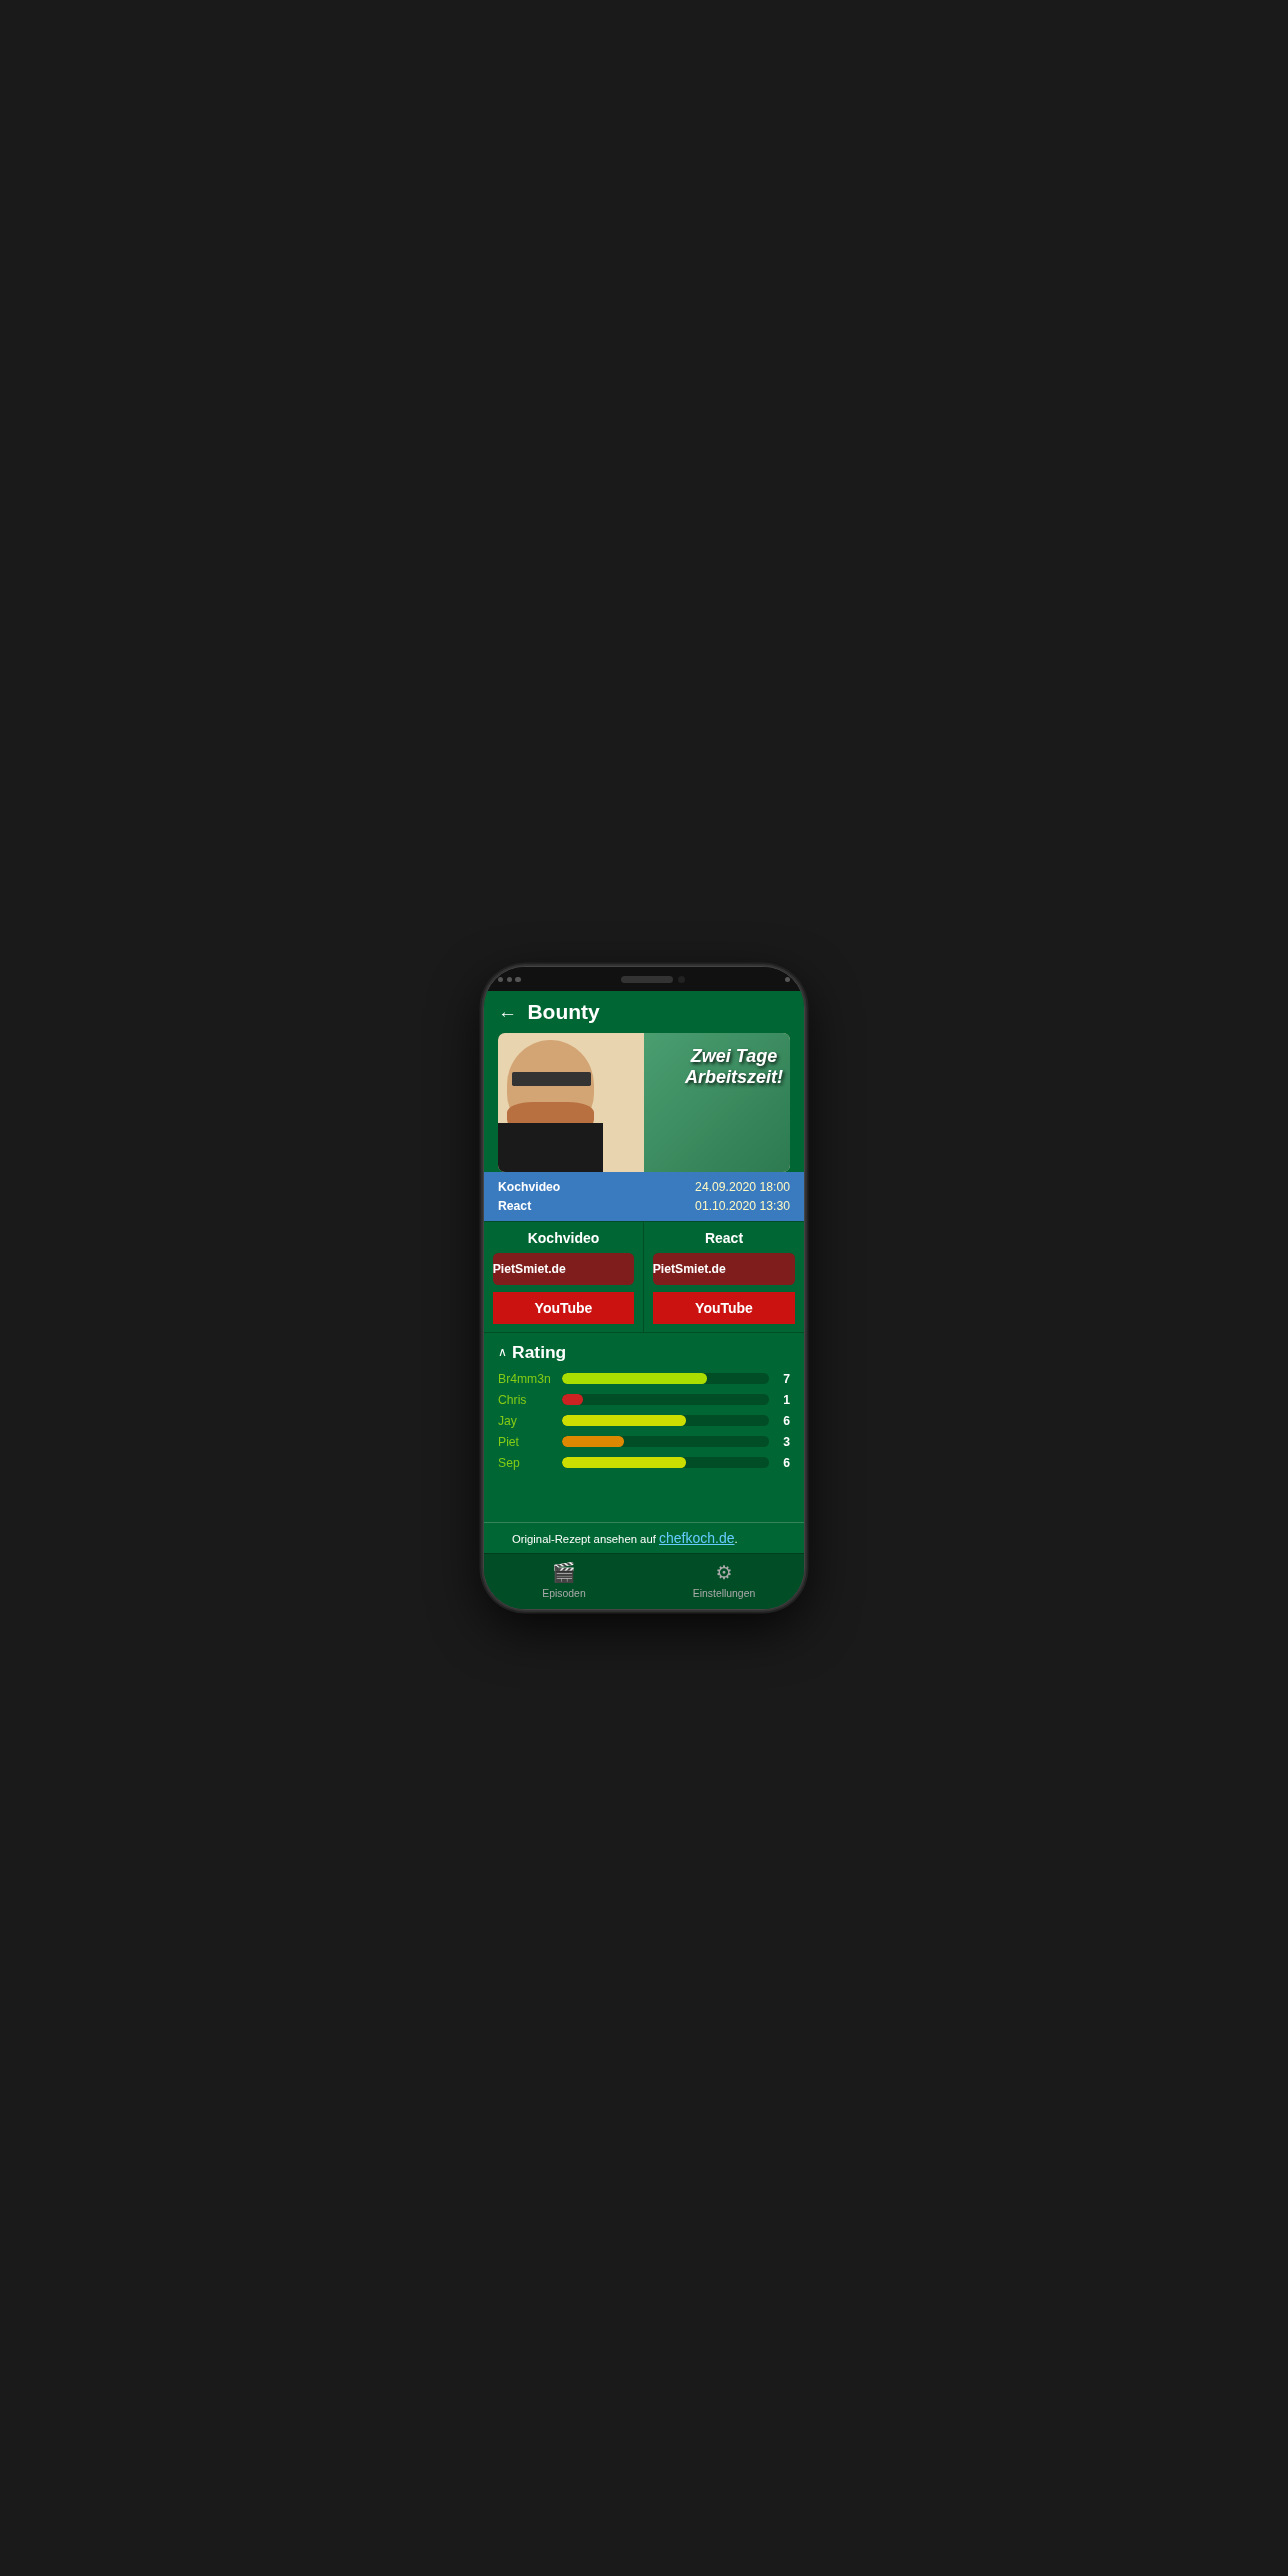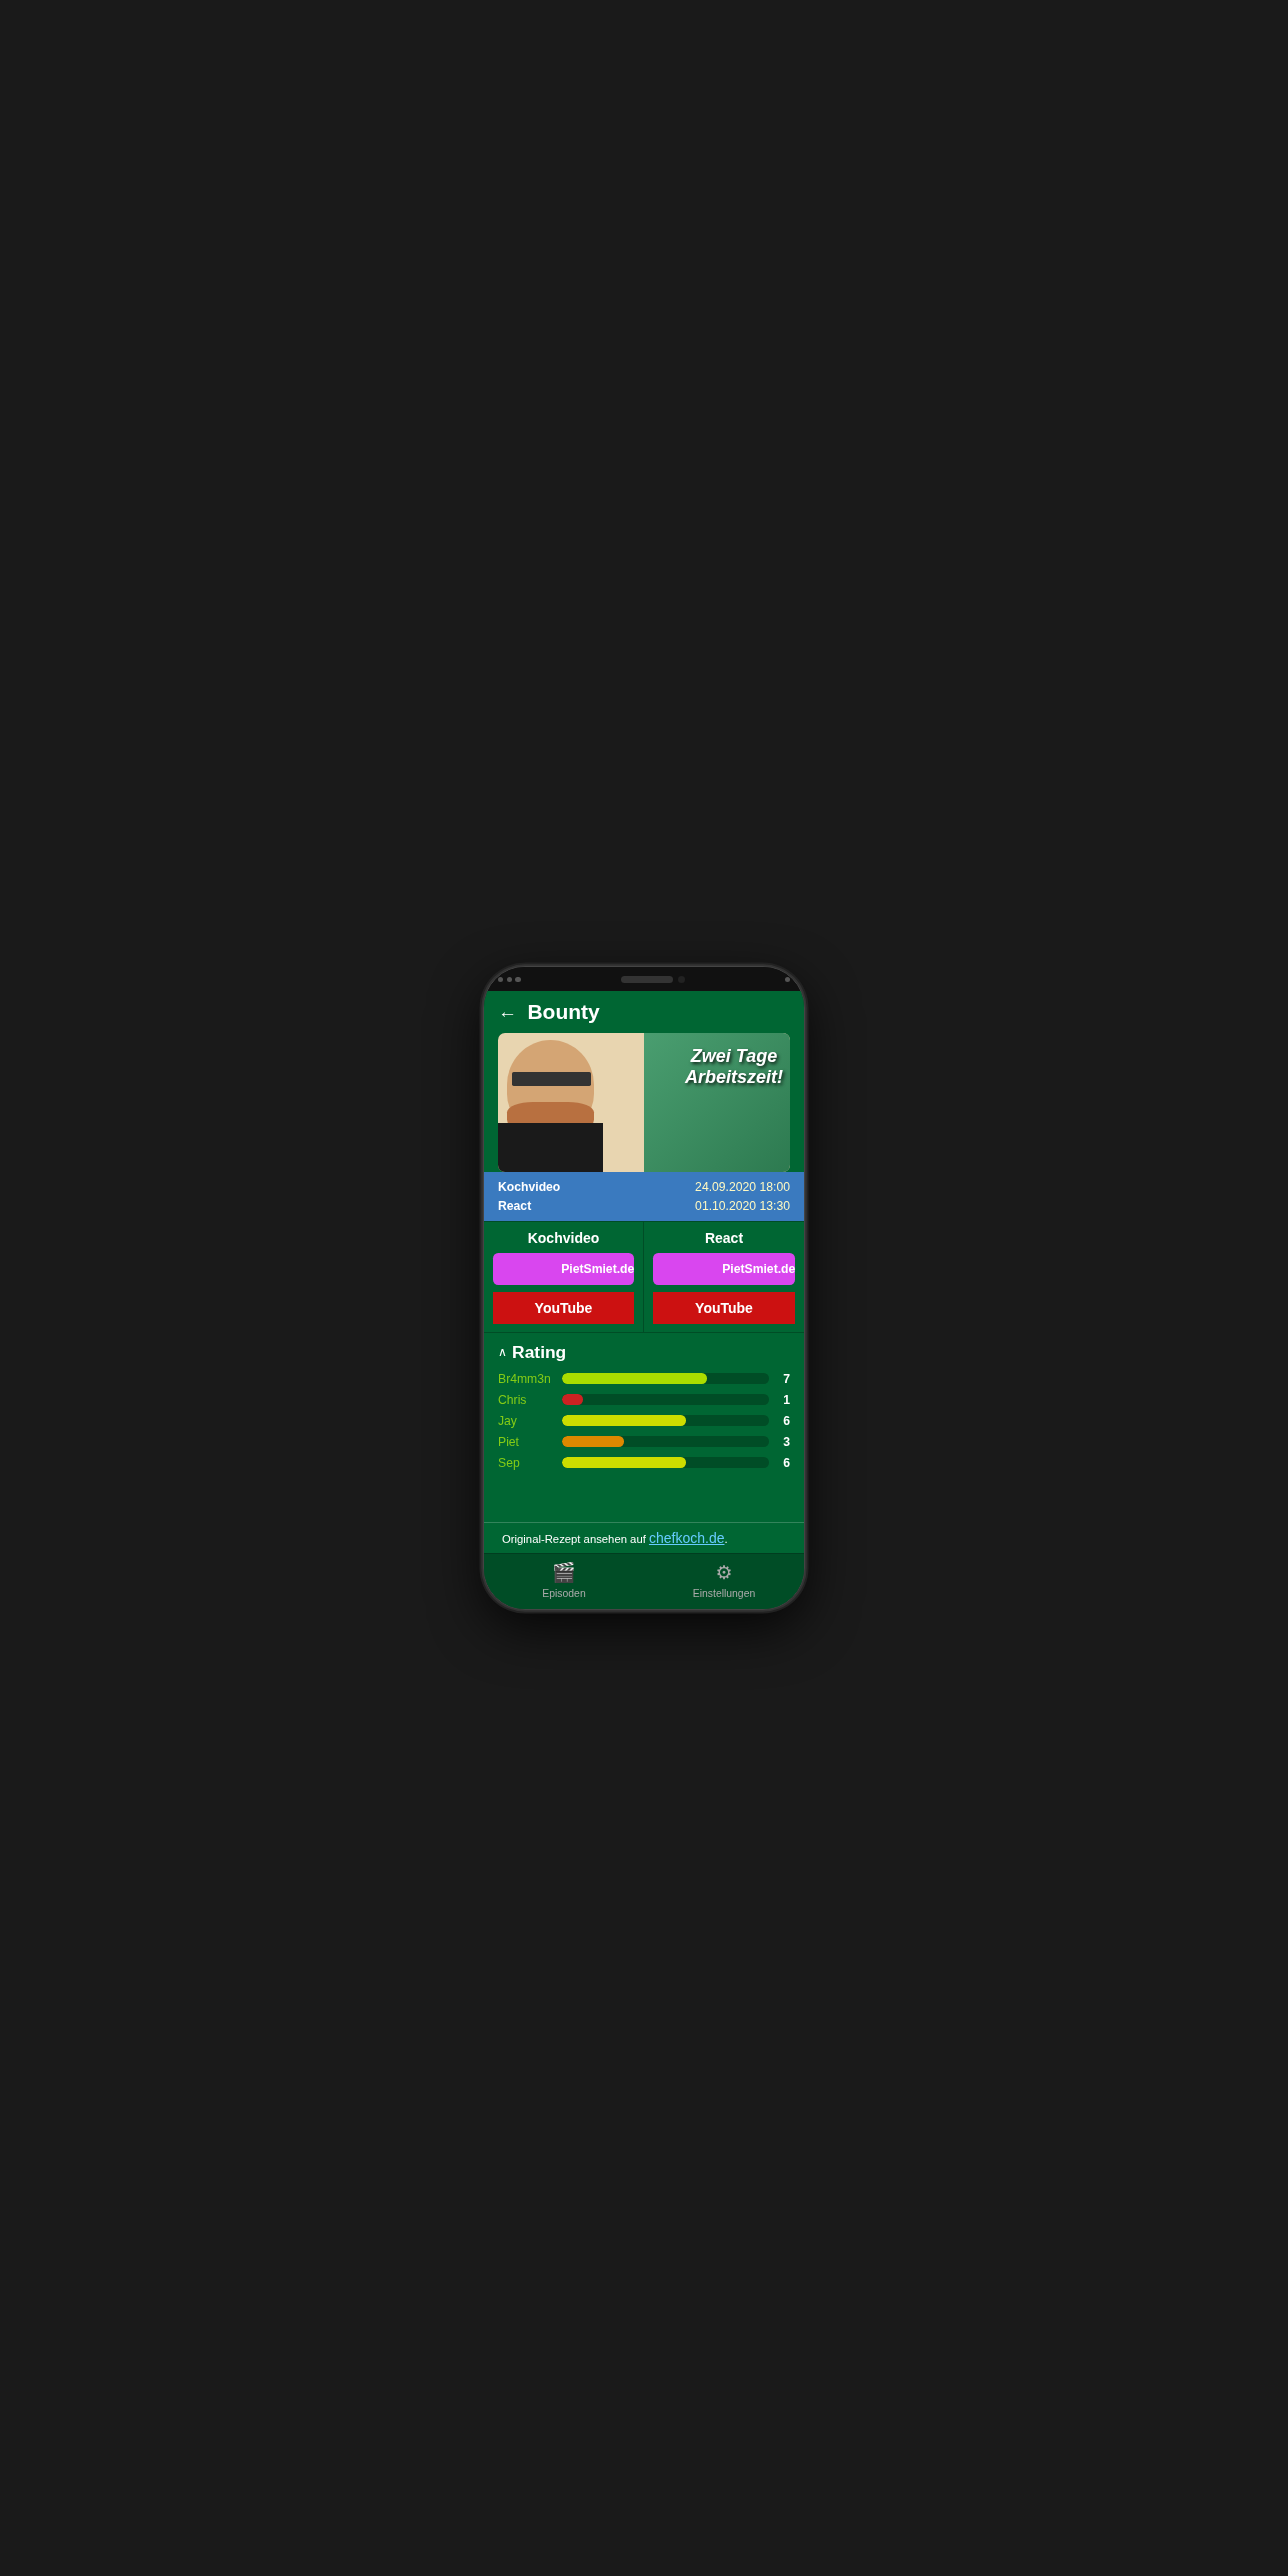--- a/index.html
+++ b/index.html
@@ -202,29 +202,29 @@
     }
 
     .link-col-title {
       color: white;
       font-weight: bold;
       font-size: 14px;
       text-align: center;
     }
 
     .link-btn-green {
-      background: #d946ef;
+      background: #7f1d1d;
       color: white;
       border: none;
       border-radius: 5.2px;
       padding: 8.7px 0;
       width: 100%;
       font-size: 12.2px;
       font-weight: bold;
-      text-align: right;
+      text-align: left;
       cursor: pointer;
     }
 
     .link-btn-red {
       background: #cc1111;
       color: white;
       border: none;
       border-radius: 0;
       padding: 8px 0;
       width: 100%;
@@ -292,21 +292,21 @@
       font-size: 12.2px;
       font-weight: bold;
       width: 14px;
       text-align: right;
       flex-shrink: 0;
     }
 
     
     .recipe-section {
       background: #006633;
-      padding: 7px 18px;
+      padding: 7px 28px;
       border-top: 0.9px solid rgba(255,255,255,0.2);
     }
 
     .recipe-text {
       color: white;
       font-size: 11.3px;
     }
 
     .recipe-link {
       color: #66ccff;

